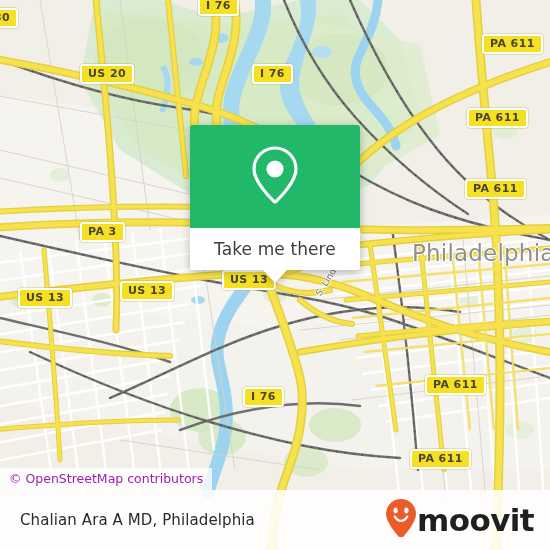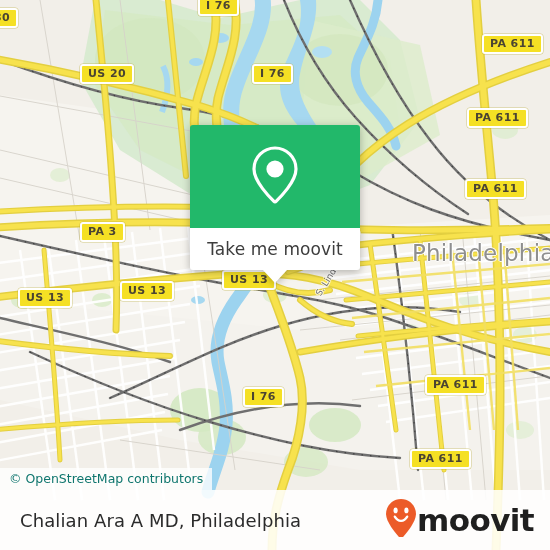--- a/index.html
+++ b/index.html
@@ -125,21 +125,21 @@
     border-right: 13px solid transparent;
     border-top: 14px solid #ffffff;
   }
 
   
   .attrib {
     position: absolute;
     left: 0;
     top: 468px;
     background: rgba(255,255,255,0.78);
-    color: #0f766e;
+    color: #a21caf;
     font-family: "DejaVu Sans", sans-serif;
     font-size: 12.5px;
     padding: 3px 9px 4px 9px;
     z-index: 20;
     white-space: nowrap;
   }
 
   
   .bottombar {
     position: absolute;
@@ -151,21 +151,21 @@
     z-index: 25;
     display: flex;
     align-items: center;
     justify-content: space-between;
     box-sizing: border-box;
     padding: 0 16px 0 20px;
   }
   .poi-title {
     color: #2b2b2b;
     font-family: "DejaVu Sans", sans-serif;
-    font-size: 18px;
+    font-size: 15px;
     letter-spacing: 0.1px;
     white-space: nowrap;
   }
   .brand {
     display: flex;
     align-items: center;
     gap: 1px;
   }
   .brand-pin { display:block; }
   .brand-word {
@@ -421,21 +421,21 @@
     <div class="popup-head">
       <span>
         <svg width="54" height="66" viewBox="0 0 54 66" aria-hidden="true">
           <path d="M27 4C15.4 4 6 13.4 6 25c0 6.3 3.7 13.1 8.6 19.6 4.3 5.7 9.1 10.6 11.1 12.6.7.7 1.9.7 2.6 0
                    2-2 6.8-6.9 11.1-12.6C44.3 38.1 48 31.3 48 25 48 13.4 38.6 4 27 4z" fill="none" stroke="#ffffff" stroke-width="3.2" stroke-linejoin="round"></path>
           <circle cx="27" cy="25" r="8.6" fill="#ffffff"></circle>
         </svg>
       </span>
     </div>
     <div class="popup-body">
-      <span class="popup-label">Take me moovit</span>
+      <span class="popup-label">Take me there</span>
     </div>
     <div class="popup-tail"></div>
   </div>
 
   <div class="attrib">© OpenStreetMap contributors</div>
 
   <div class="bottombar">
     <span class="poi-title">Chalian Ara A MD, Philadelphia</span>
 
     <span class="brand">

